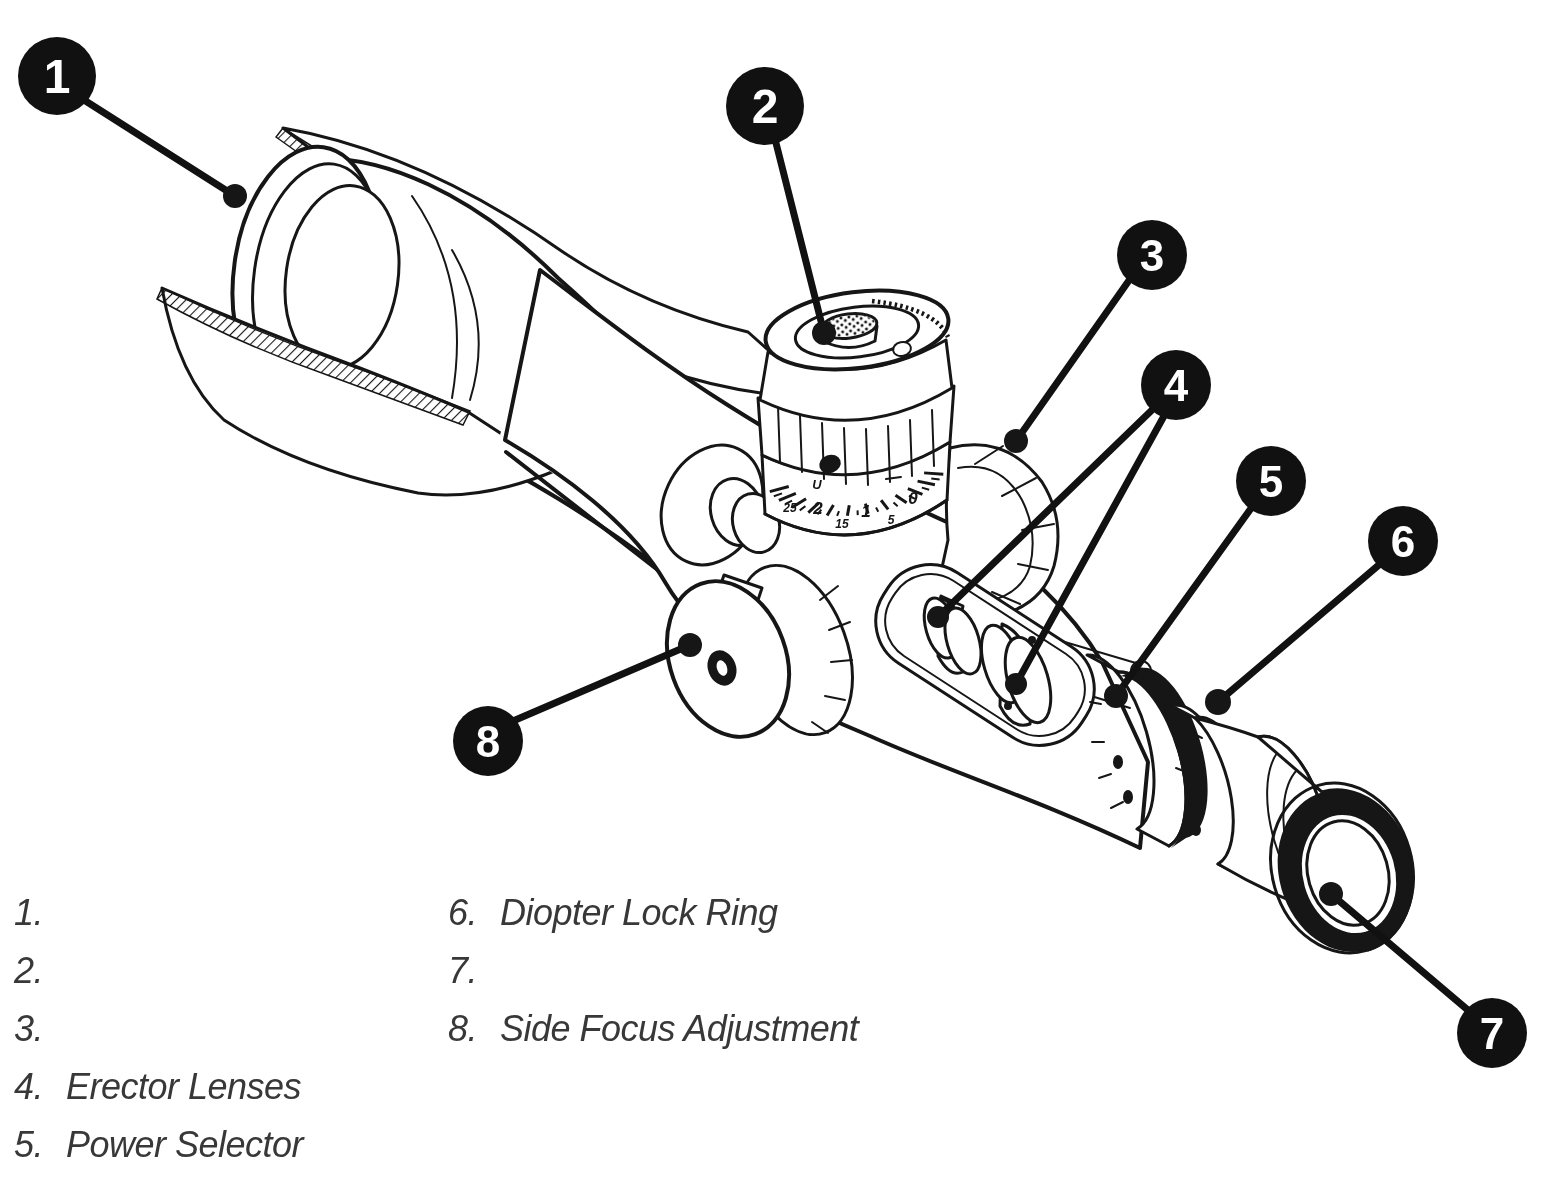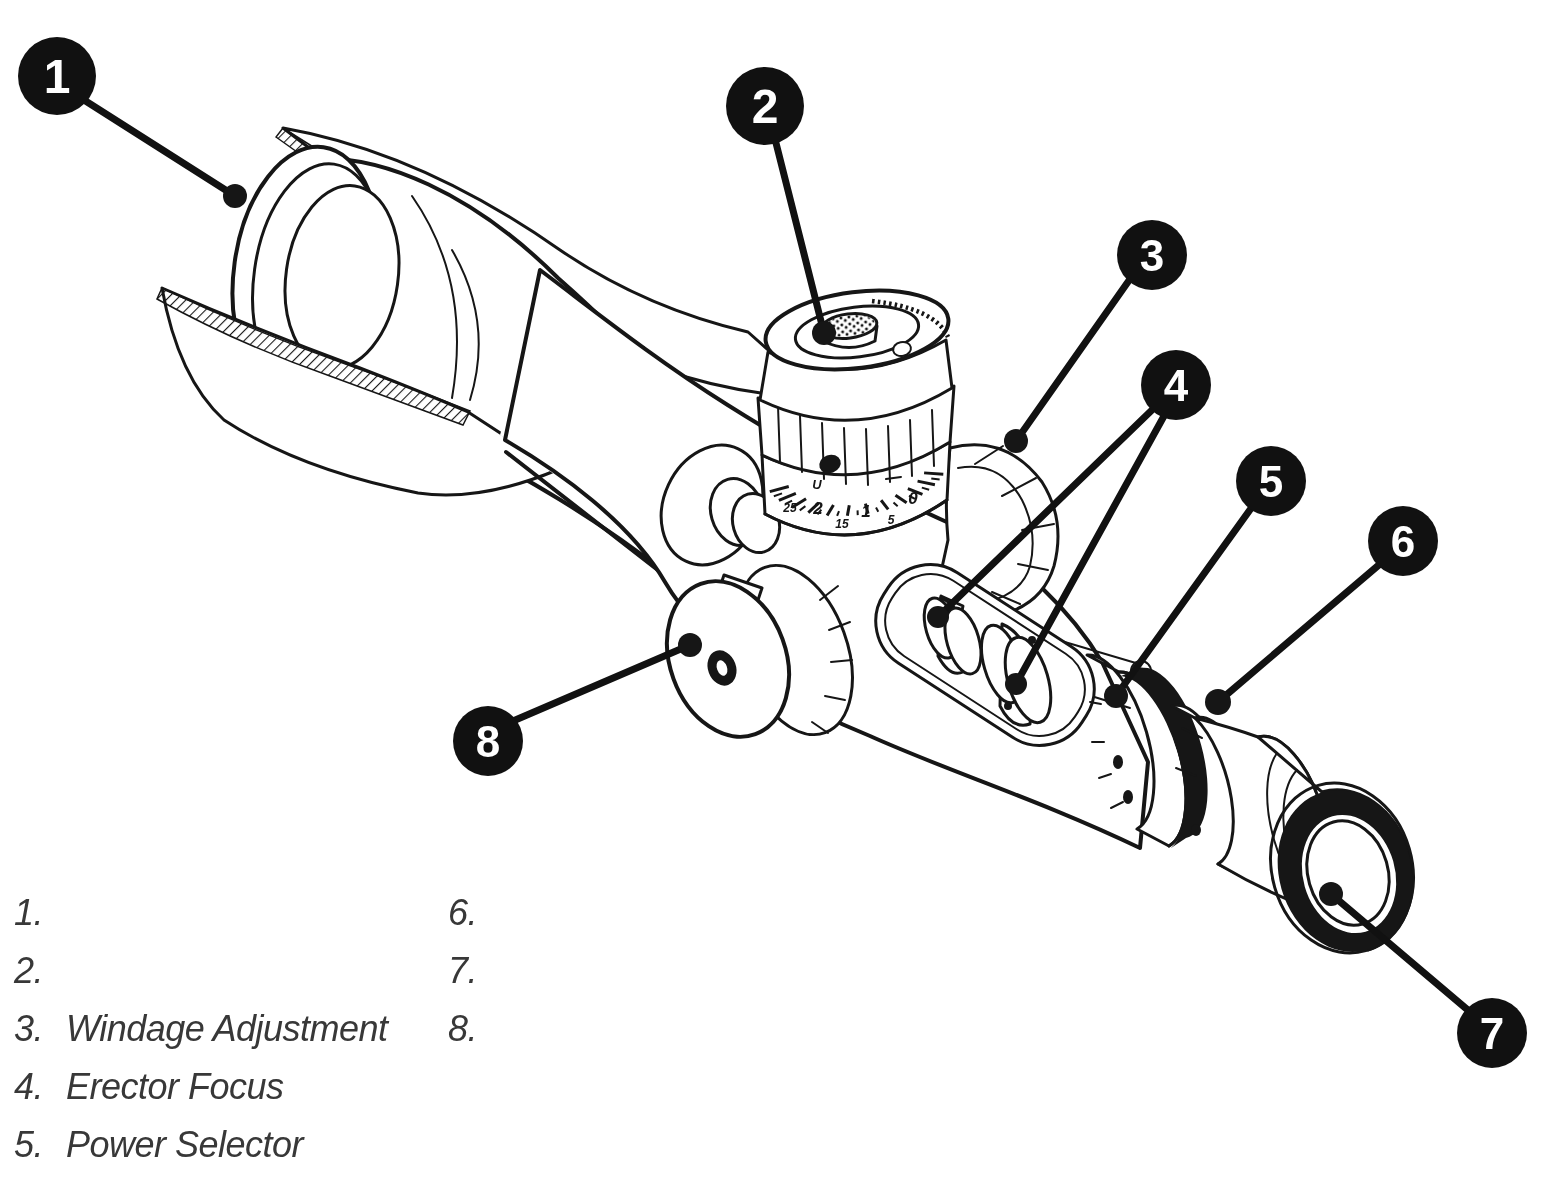--- a/index.html
+++ b/index.html
@@ -295,37 +295,38 @@
 
   <div class="legend-col" id="legend-col-1">
     <div class="row">
       <span class="num">1.</span>
     </div>
     <div class="row">
       <span class="num">2.</span>
     </div>
     <div class="row">
       <span class="num">3.</span>
-      <span class="lbl">Windage Adjustment</span>
     </div>
     <div class="row">
       <span class="num">4.</span>
-      <span class="lbl">Erector Focus</span>
+      <span class="lbl">Erector Lenses</span>
     </div>
     <div class="row">
       <span class="num">5.</span>
       <span class="lbl">Power Selector</span>
     </div>
   </div>
 
   <div class="legend-col" id="legend-col-2">
     <div class="row">
       <span class="num">6.</span>
+      <span class="lbl">Diopter Lock Ring</span>
     </div>
     <div class="row">
       <span class="num">7.</span>
     </div>
     <div class="row">
       <span class="num">8.</span>
+      <span class="lbl">Side Focus Adjustment</span>
     </div>
   </div>
 
 </div>
 
 </body></html>

